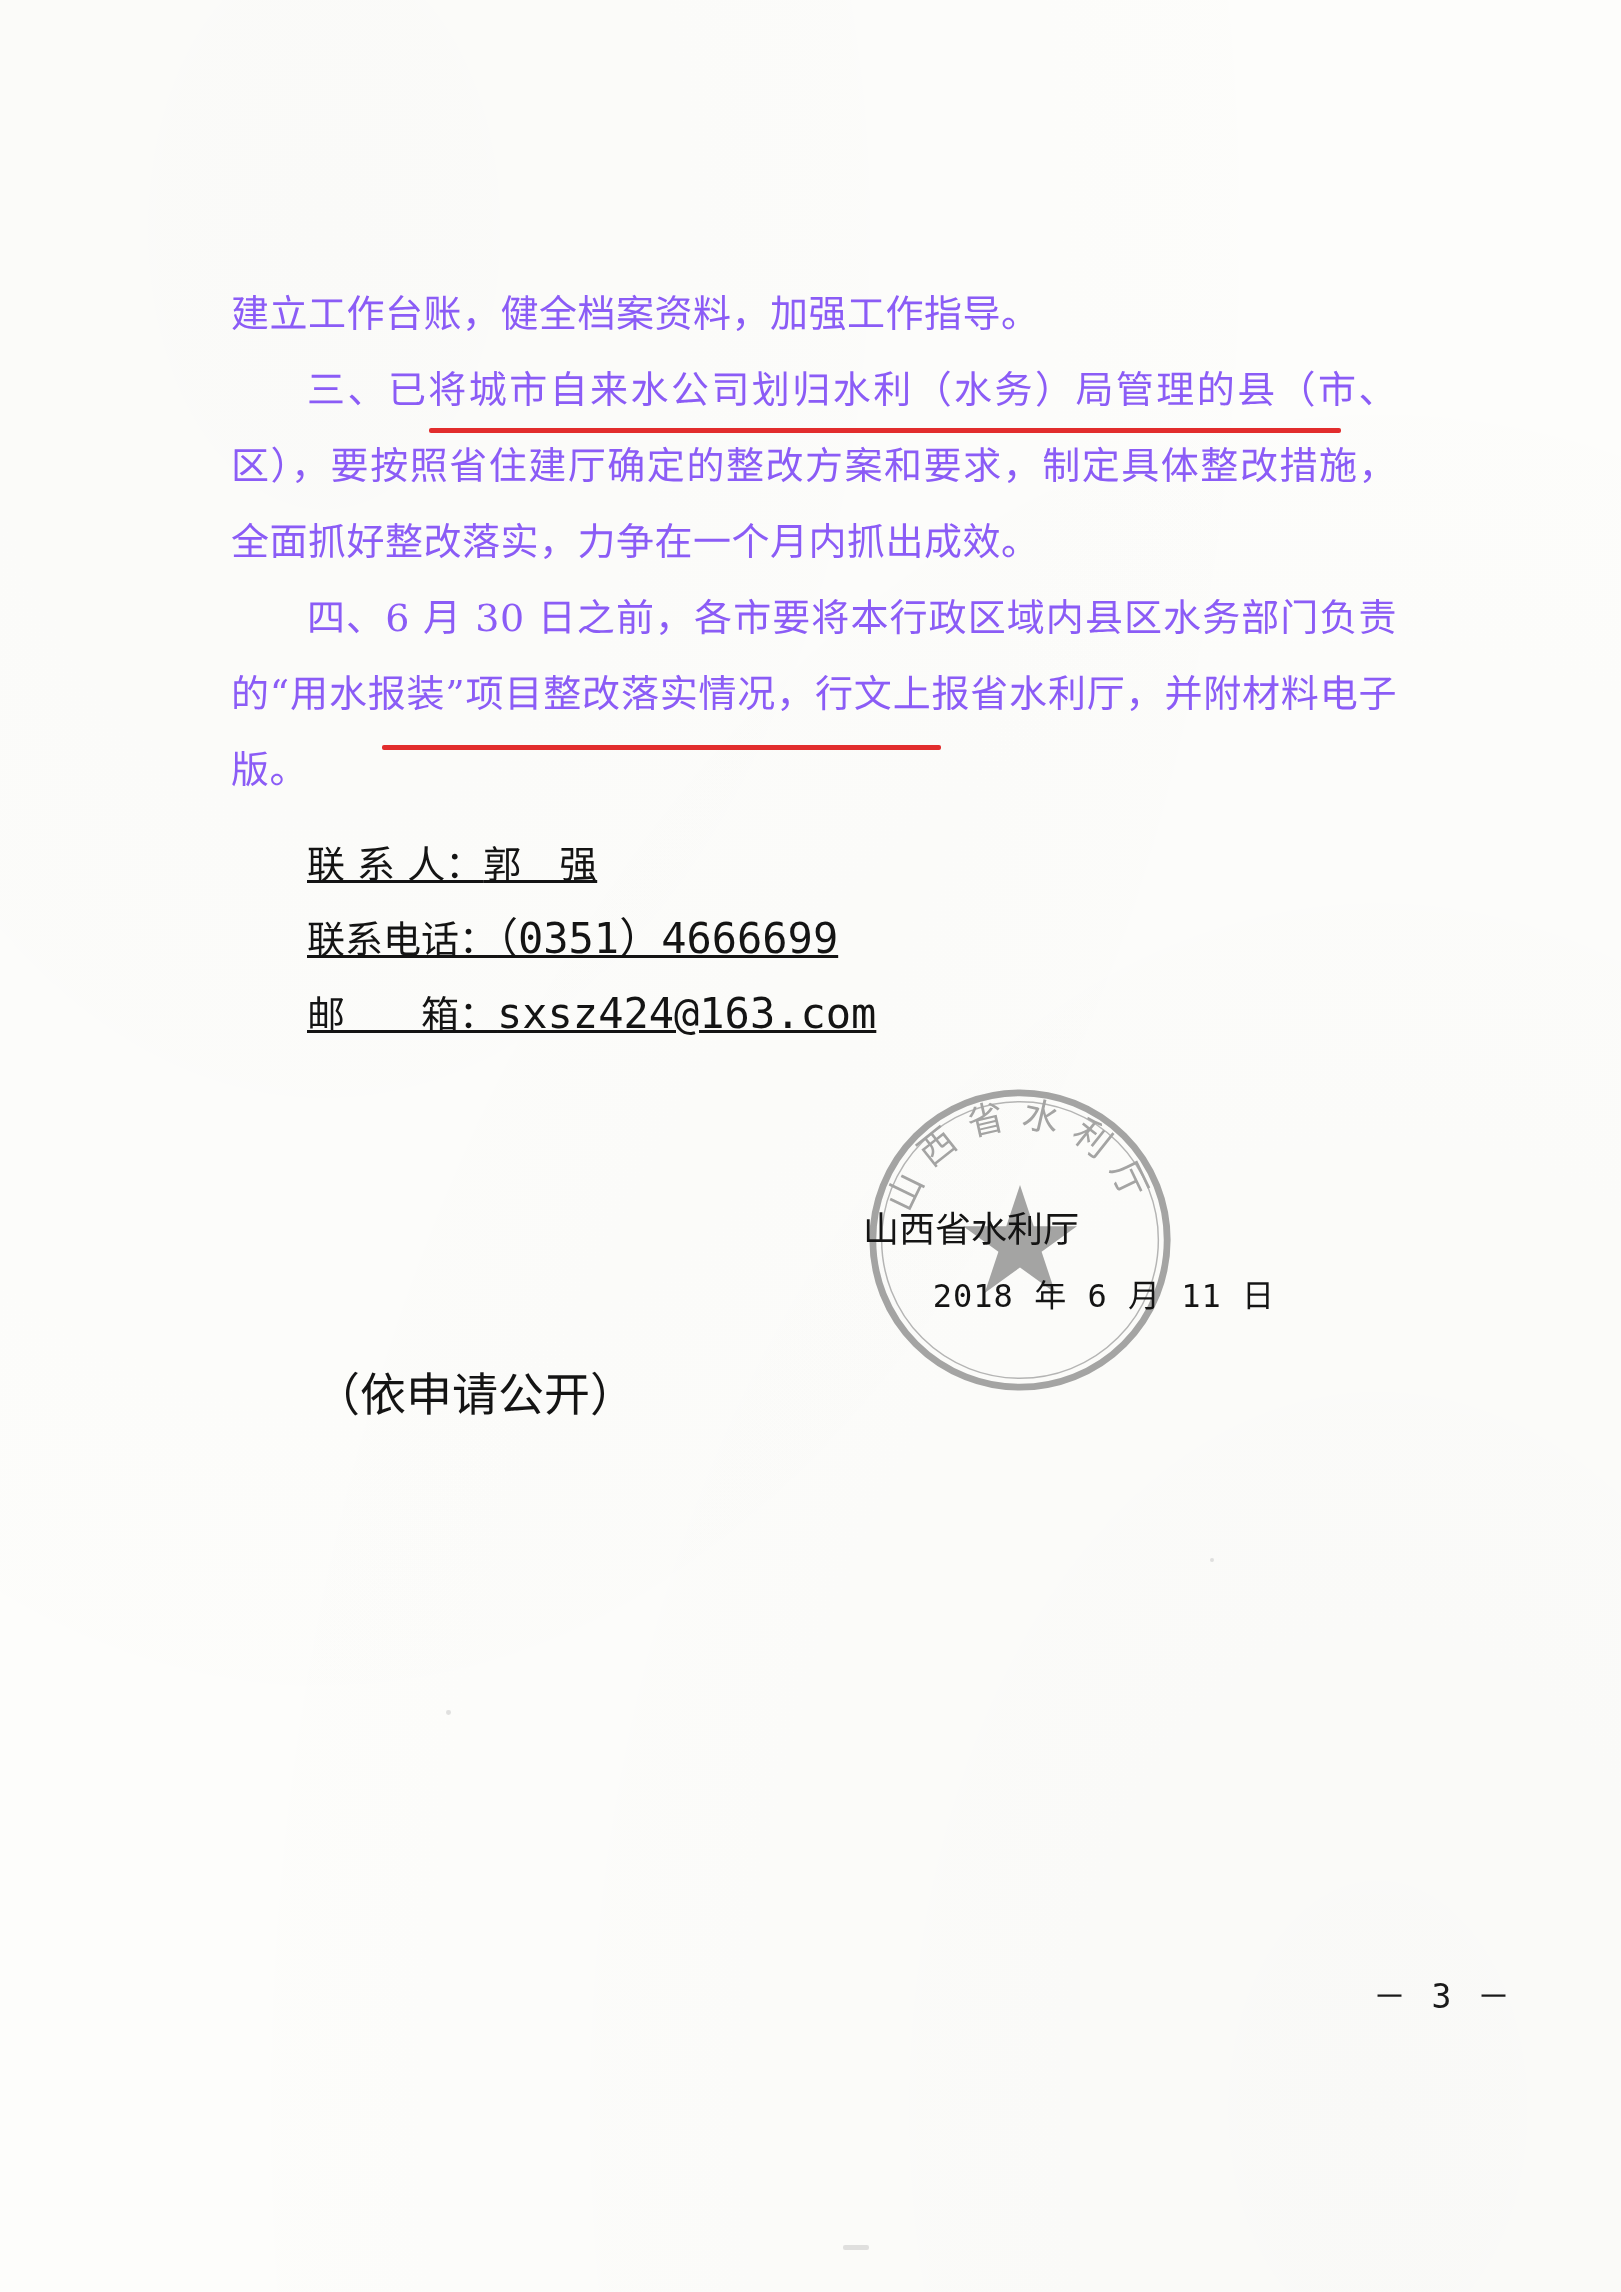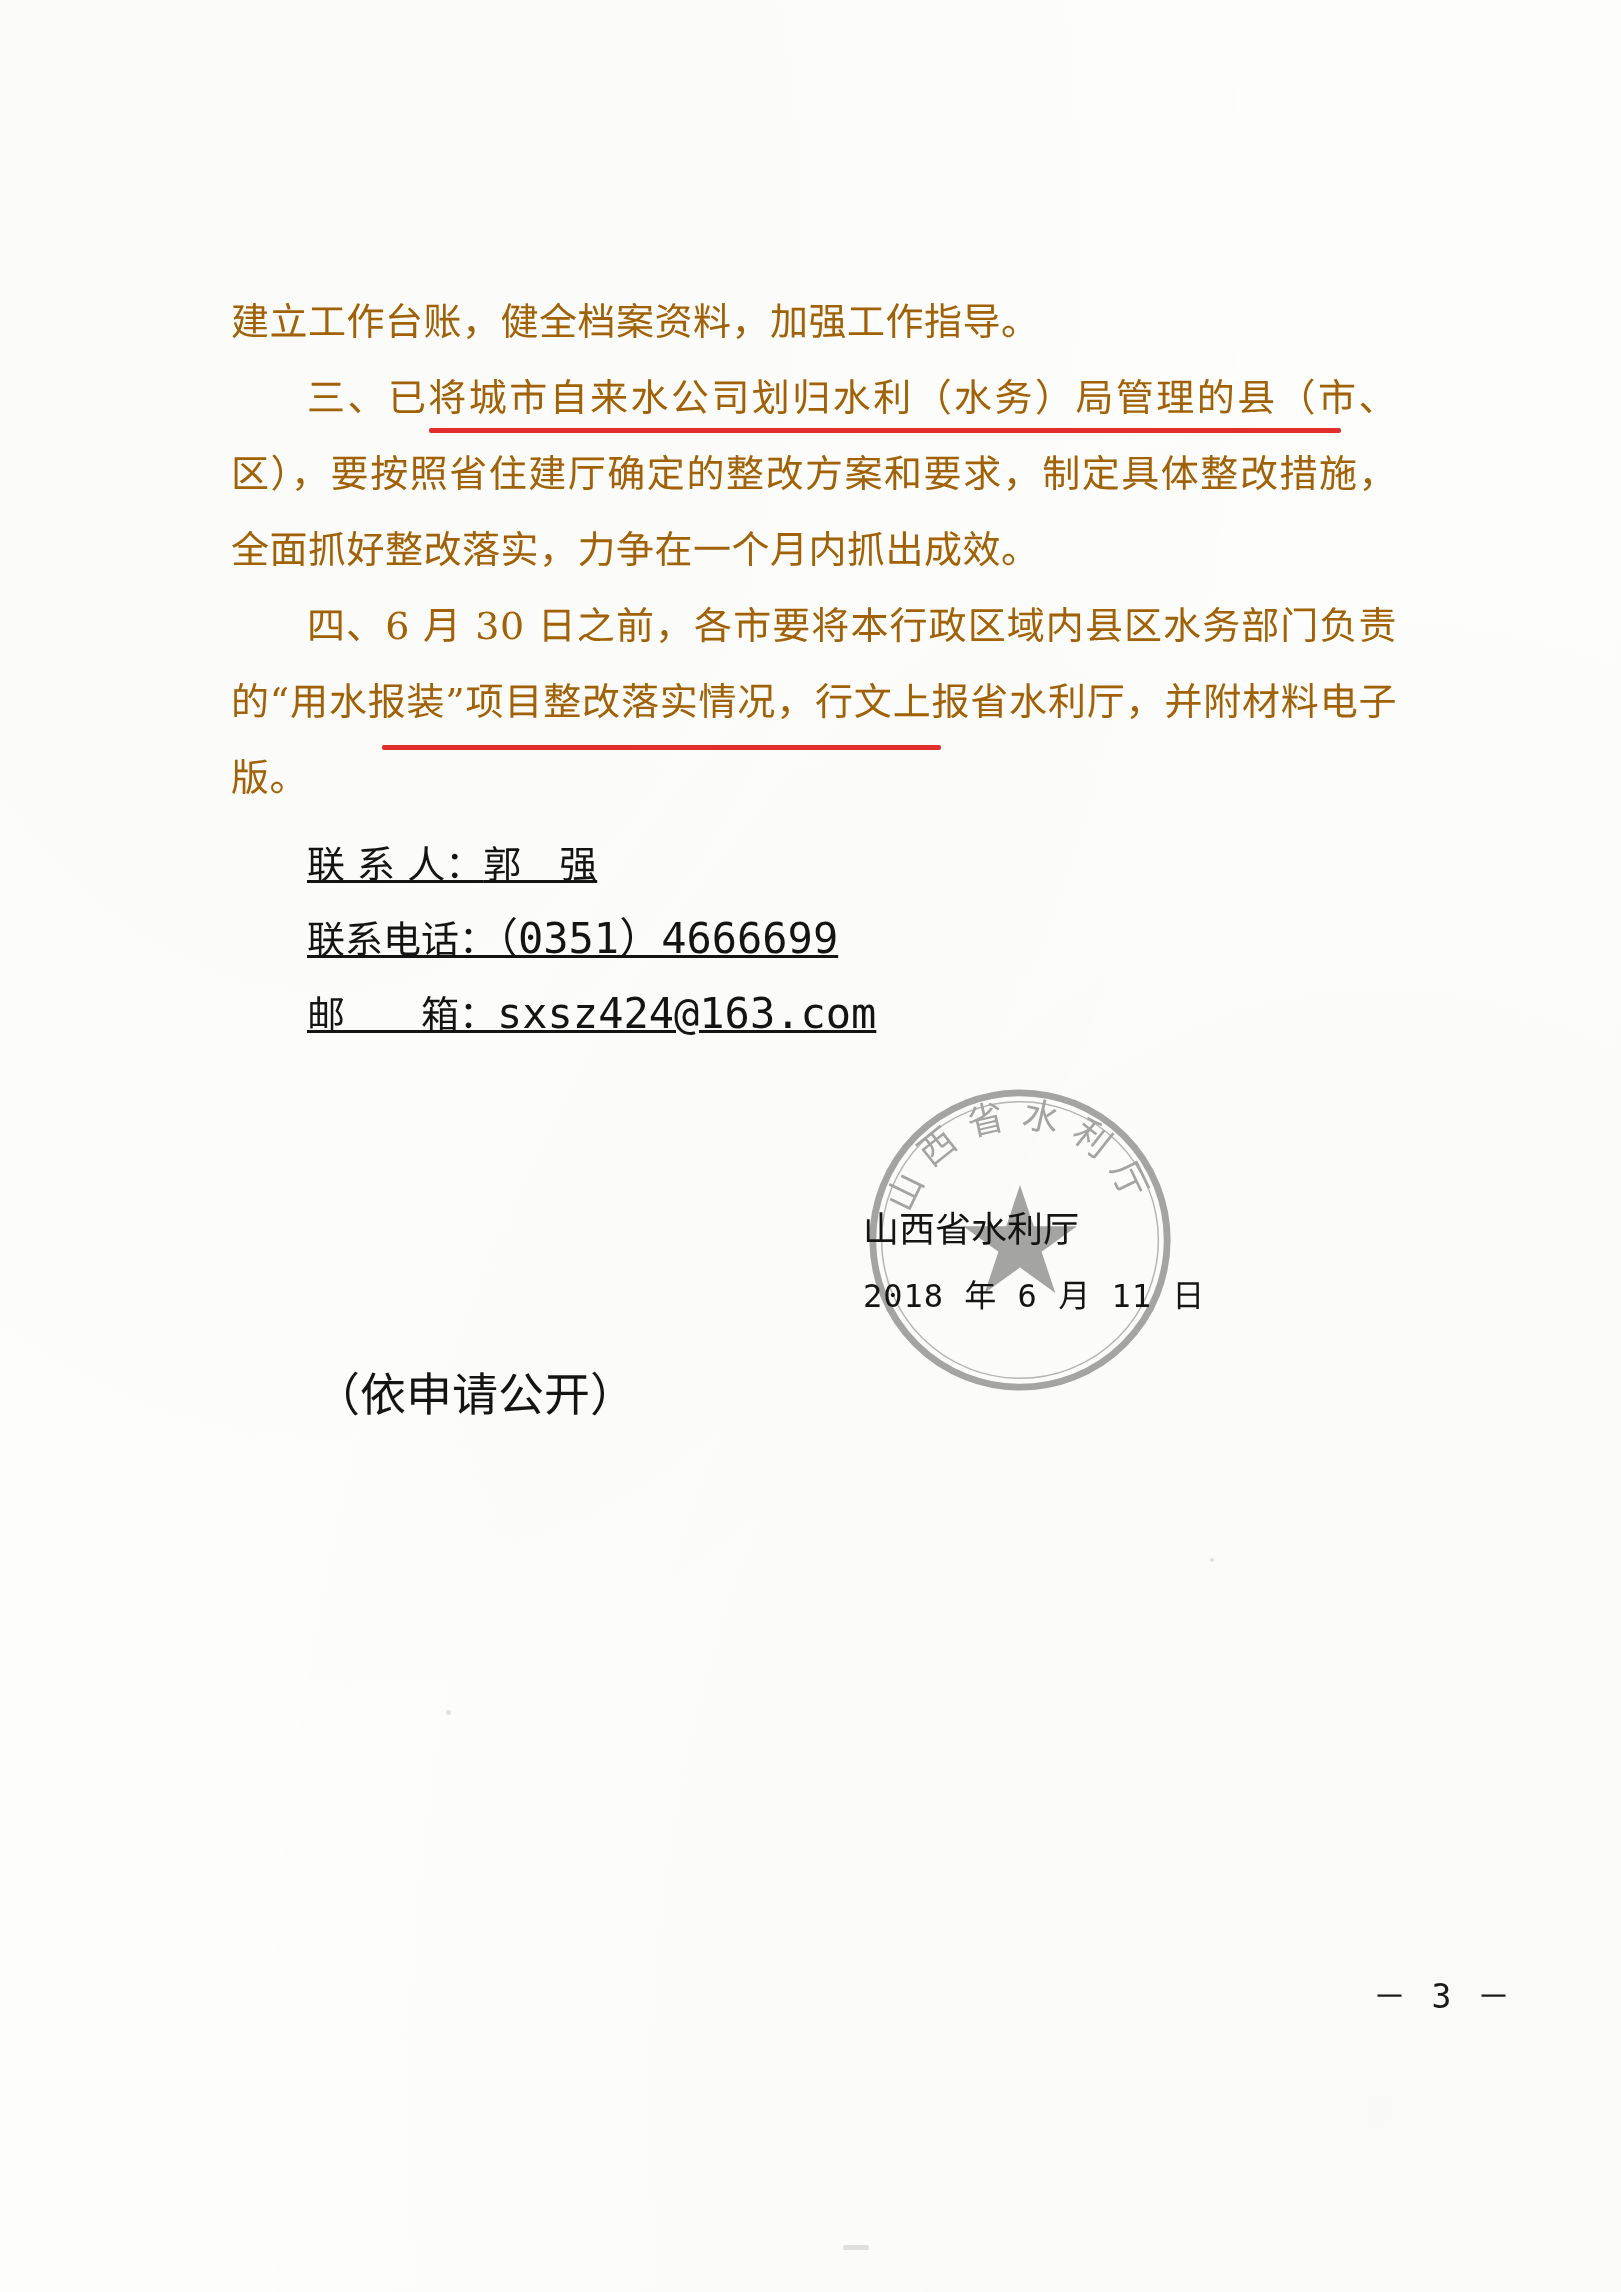--- a/index.html
+++ b/index.html
@@ -24,26 +24,26 @@
     position: absolute;
     inset: 0;
     background:
       radial-gradient(ellipse at 20% 10%, rgba(0,0,0,0.012), rgba(0,0,0,0) 60%),
       radial-gradient(ellipse at 85% 92%, rgba(0,0,0,0.015), rgba(0,0,0,0) 65%);
     pointer-events: none;
   }
   .body-text {
     position: absolute;
     left: 231px;
-    top: 284px;
+    top: 276px;
     width: 1166px;
     font-size: 38px;
     line-height: 76px;
     letter-spacing: 0.5px;
-    color: #a16207;
+    color: #8b5cf6;
   }
   .para {
     margin: 0 0 0 0;
     text-align: justify;
     text-justify: inter-ideograph;
   }
   .indent {
     text-indent: 76px;
   }
   .mono {
@@ -73,20 +73,21 @@
     font-size: 36px;
     line-height: 67px;
     color: #141414;
     text-align: left;
     z-index: 3;
   }
   .sig-date {
     font-family: "DejaVu Sans Mono", "Liberation Mono", monospace;
     font-size: 32px;
     letter-spacing: 1px;
+    text-align: right;
   }
   .note-block {
     position: absolute;
     left: 314px;
     top: 1358px;
     font-size: 46px;
     color: #141414;
   }
   .page-number {
     position: absolute;

